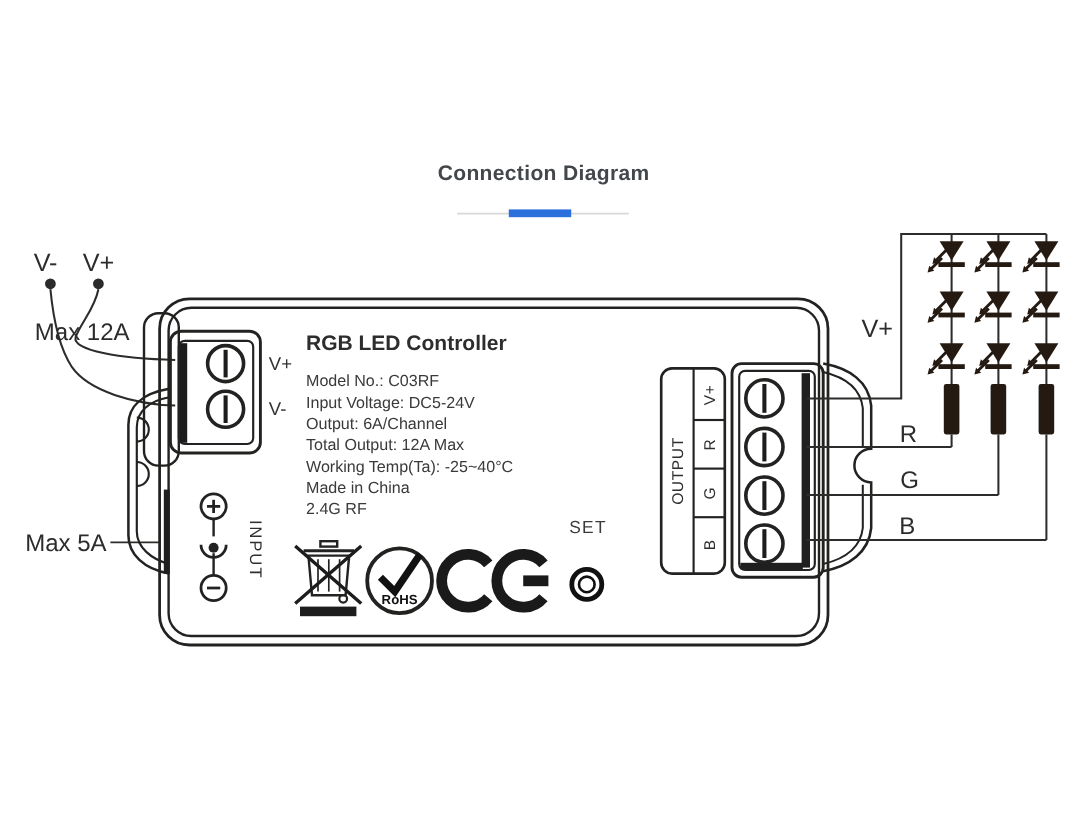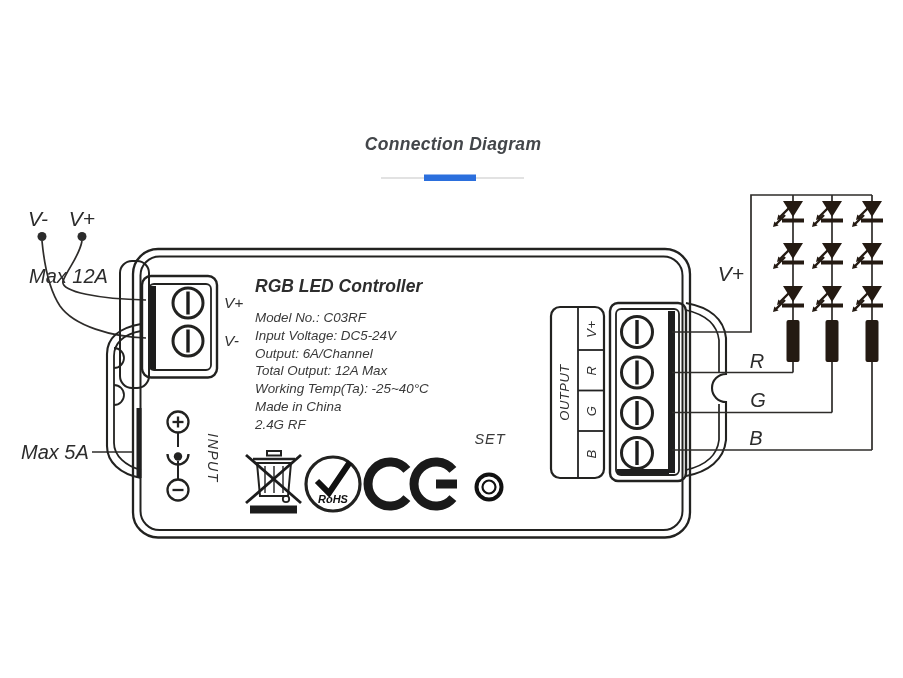--- a/index.html
+++ b/index.html
@@ -1,17 +1,17 @@
 <!DOCTYPE html>
 <html><head>
 <meta charset="utf-8">
 <style>
   html,body{margin:0;padding:0;background:#ffffff;}
   .stage{position:relative;width:903px;height:678px;background:#fff;overflow:hidden;
-         font-family:"Liberation Sans",sans-serif;font-style:italic;}
+         font-family:"Liberation Sans",sans-serif;}
   svg{position:absolute;left:0;top:0;font-family:"Liberation Sans",sans-serif;}
   text{fill:#333;}
   .t-title{font-size:17.5px;font-weight:bold;fill:#43464a;letter-spacing:.3px;}
   .t-prod{font-size:17.5px;font-weight:bold;fill:#2d2d2d;}
   .t-spec{font-size:13.4px;fill:#3a3a3a;}
   .t-big{font-size:20px;fill:#2c2c2c;}
   .t-term{font-size:15.5px;fill:#333;}
   .t-set{font-size:14.5px;fill:#3a3a3a;letter-spacing:1px;}
   .t-panel{font-size:13px;fill:#2f2f2f;letter-spacing:.5px;}
   .t-input{font-size:14px;fill:#2f2f2f;letter-spacing:1.5px;}

